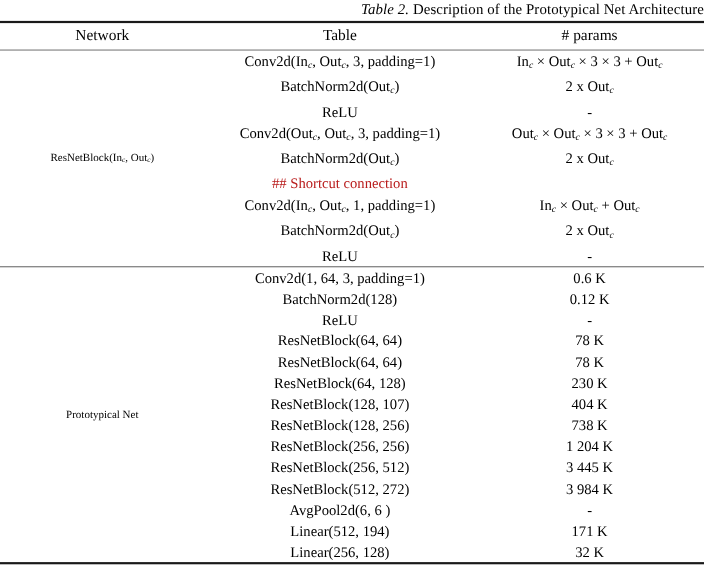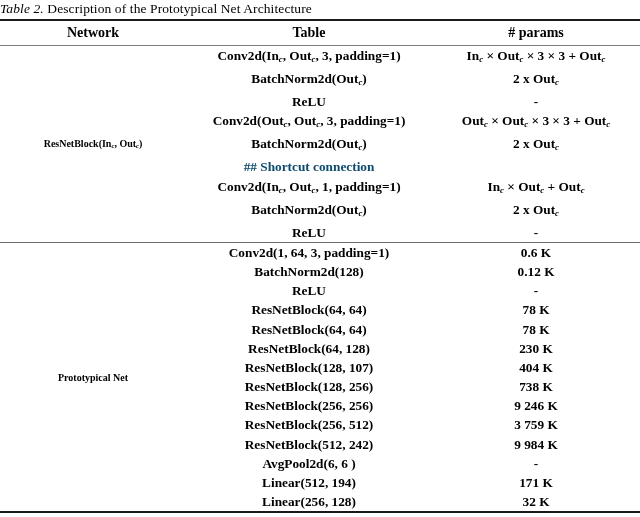--- a/index.html
+++ b/index.html
@@ -17,21 +17,21 @@
 
   .page {
     position: relative;
     width: 640px;
     height: 517px;
     box-sizing: border-box;
   }
 
   
   .caption {
-    text-align: left;
+    text-align: right;
     font-size: 13.5px;
     line-height: 16px;
     padding-top: 1px;
     white-space: nowrap;
     letter-spacing: 0.1px;
   }
   .caption .cap-label {
     font-style: italic;
   }
 
@@ -62,21 +62,21 @@
   }
   .col-network { width: 186px; }
   .col-layer   { width: 246px; }
   .col-params  { width: 208px; }
 
   .tbl td, .tbl th {
     padding: 0;
     margin: 0;
     vertical-align: middle;
     text-align: center;
-    font-weight: bold;
+    font-weight: normal;
   }
 
   .hdr-row td {
     font-size: 14px;
     height: 24px;
     line-height: 24px;
   }
 
   .row td {
     font-size: 13.3px;
@@ -84,21 +84,21 @@
     line-height: 19.15px;
     white-space: nowrap;
   }
 
   .netname {
     font-size: 10px;
     white-space: nowrap;
   }
 
   .comment {
-    color: #0c4a6e;
+    color: #b91c1c;
   }
 
   sub {
     font-size: 0.66em;
     vertical-align: -0.22em;
     font-style: italic;
   }
 </style>
 </head>
 <body>
@@ -213,29 +213,29 @@
         <tr class="row">
           <td>ResNetBlock(128, 107)</td>
           <td>404 K</td>
         </tr>
         <tr class="row">
           <td>ResNetBlock(128, 256)</td>
           <td>738 K</td>
         </tr>
         <tr class="row">
           <td>ResNetBlock(256, 256)</td>
-          <td>9 246 K</td>
+          <td>1 204 K</td>
         </tr>
         <tr class="row">
           <td>ResNetBlock(256, 512)</td>
-          <td>3 759 K</td>
-        </tr>
-        <tr class="row">
-          <td>ResNetBlock(512, 242)</td>
-          <td>9 984 K</td>
+          <td>3 445 K</td>
+        </tr>
+        <tr class="row">
+          <td>ResNetBlock(512, 272)</td>
+          <td>3 984 K</td>
         </tr>
         <tr class="row">
           <td>AvgPool2d(6, 6 )</td>
           <td>-</td>
         </tr>
         <tr class="row">
           <td>Linear(512, 194)</td>
           <td>171 K</td>
         </tr>
         <tr class="row">

